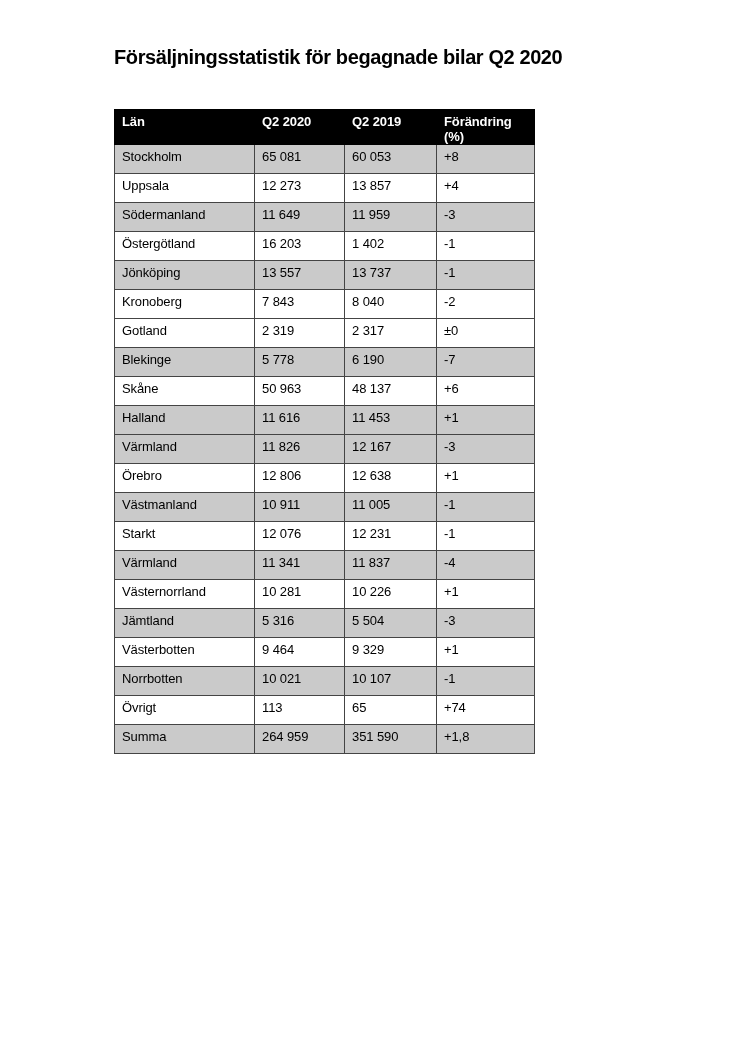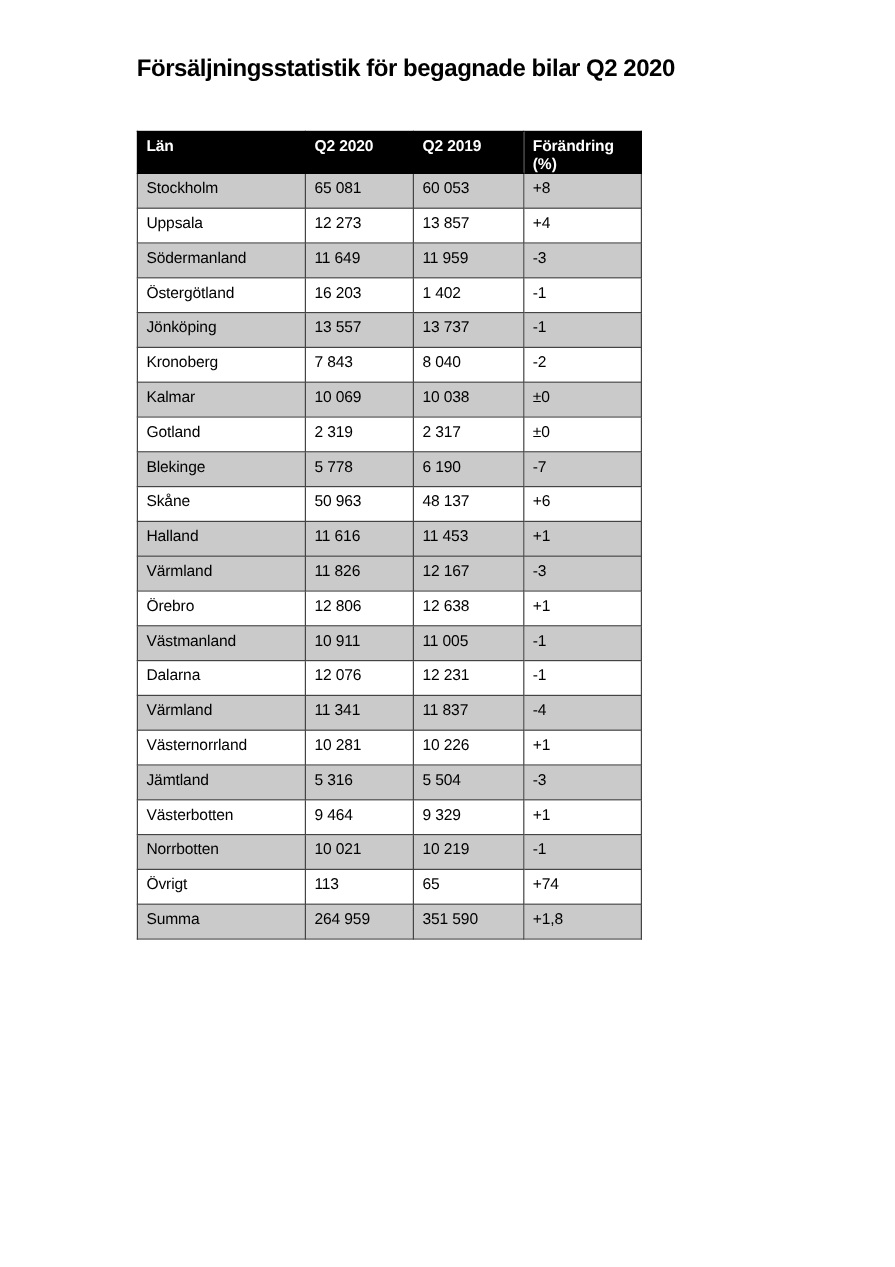--- a/index.html
+++ b/index.html
@@ -123,26 +123,20 @@
           <td>13 557</td>
           <td>13 737</td>
           <td>-1</td>
         </tr>
         <tr>
           <td class="col-lan">Kronoberg</td>
           <td>7 843</td>
           <td>8 040</td>
           <td>-2</td>
         </tr>
-        <tr class="shaded">
-          <td class="col-lan">Kalmar</td>
-          <td>10 069</td>
-          <td>10 038</td>
-          <td>±0</td>
-        </tr>
         <tr>
           <td class="col-lan">Gotland</td>
           <td>2 319</td>
           <td>2 317</td>
           <td>±0</td>
         </tr>
         <tr class="shaded">
           <td class="col-lan">Blekinge</td>
           <td>5 778</td>
           <td>6 190</td>
@@ -172,21 +166,21 @@
           <td>12 638</td>
           <td>+1</td>
         </tr>
         <tr class="shaded">
           <td class="col-lan">Västmanland</td>
           <td>10 911</td>
           <td>11 005</td>
           <td>-1</td>
         </tr>
         <tr>
-          <td class="col-lan">Dalarna</td>
+          <td class="col-lan">Starkt</td>
           <td>12 076</td>
           <td>12 231</td>
           <td>-1</td>
         </tr>
         <tr class="shaded">
           <td class="col-lan">Värmland</td>
           <td>11 341</td>
           <td>11 837</td>
           <td>-4</td>
         </tr>
@@ -204,21 +198,21 @@
         </tr>
         <tr>
           <td class="col-lan">Västerbotten</td>
           <td>9 464</td>
           <td>9 329</td>
           <td>+1</td>
         </tr>
         <tr class="shaded">
           <td class="col-lan">Norrbotten</td>
           <td>10 021</td>
-          <td>10 219</td>
+          <td>10 107</td>
           <td>-1</td>
         </tr>
         <tr>
           <td class="col-lan">Övrigt</td>
           <td>113</td>
           <td>65</td>
           <td>+74</td>
         </tr>
         <tr class="shaded">
           <td class="col-lan">Summa</td>

